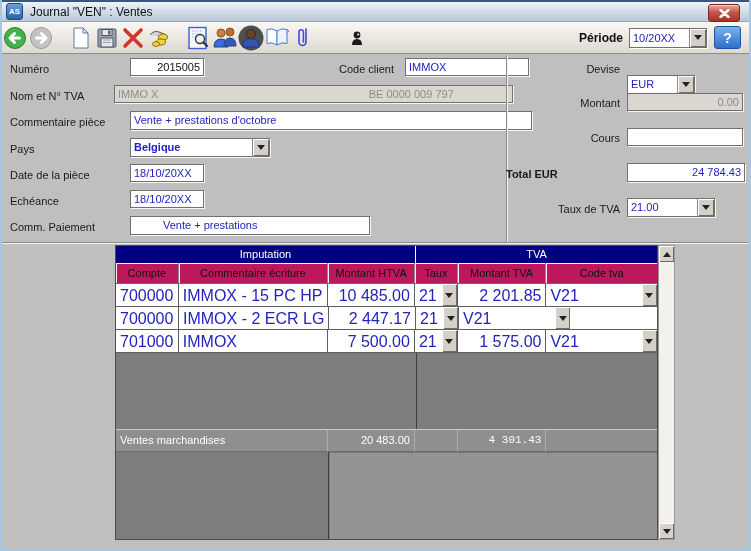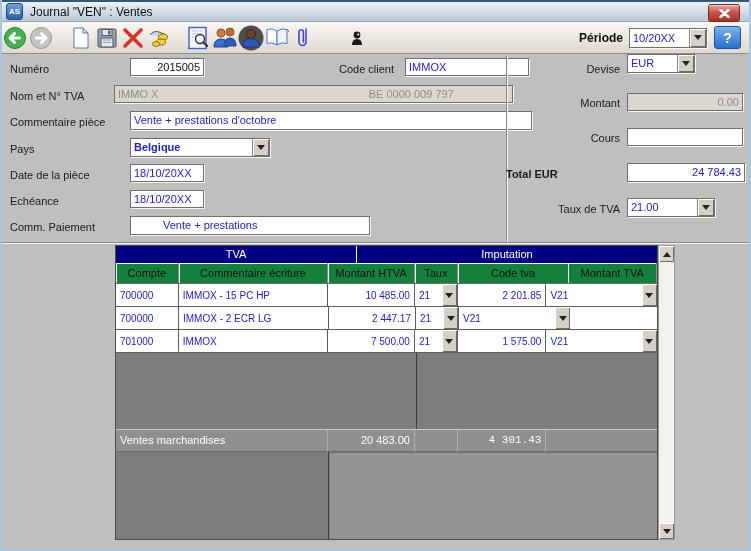--- a/index.html
+++ b/index.html
@@ -50,25 +50,25 @@
     border-right:4px solid transparent;border-top:5px solid #222;}
   .vsep{position:absolute;width:0;border-left:1px solid #8a8a8a;border-right:1px solid #f2f2f2;}
   .hsep{position:absolute;height:0;border-top:1px solid #8a8a8a;border-bottom:1px solid #f2f2f2;left:0;width:100%;}
   
   .grid-wrap{position:absolute;left:113px;top:245px;width:560px;height:295px;display:flex;}
   .grid{width:543px;display:flex;flex-direction:column;box-sizing:border-box;border:1px solid #4c4c4c;background:#7d7d7d;}
   .g-group-row{height:17px;display:flex;flex:0 0 auto;}
   .g-group{box-sizing:border-box;background:#000080;color:#fff;font-size:11px;line-height:17px;
     text-align:center;border-right:1px solid #fff;}
   .g-group:last-child{border-right:none;}
-  .g-head-row{height:20px;display:flex;flex:0 0 auto;background:#15803d;border-bottom:1px solid #6b6b6b;}
+  .g-head-row{height:20px;display:flex;flex:0 0 auto;background:#be185d;border-bottom:1px solid #6b6b6b;}
   .g-head{box-sizing:border-box;font-size:11px;line-height:20px;text-align:center;color:#111;
     border-right:1px solid #8a8a8a;box-shadow:inset 1px 1px 0 #f4f2ee;overflow:hidden;white-space:nowrap;}
   .g-row{height:22px;display:flex;flex:0 0 auto;background:#fff;border-bottom:1px solid #5e5e5e;}
-  .g-cell{box-sizing:border-box;font-size:10px;line-height:21px;color:#2323bd;padding:0 4px;
+  .g-cell{box-sizing:border-box;font-size:16px;line-height:21px;color:#2323bd;padding:0 4px;
     border-right:1px solid #5e5e5e;overflow:hidden;white-space:nowrap;display:flex;align-items:center;}
   .g-cell.num{justify-content:flex-end;}
   .g-cell.has-btn{padding:0;}
   .g-cell.has-btn .cv{flex:1;padding:0 4px;}
   .cell-btn{width:15px;flex:0 0 15px;height:100%;background:#d4d0c8;
     box-shadow:inset 1px 1px 0 #fff, inset -1px -1px 0 #6c6c6c;
     display:flex;align-items:center;justify-content:center;}
   .cell-btn::after{content:"";width:0;height:0;border-left:4px solid transparent;
     border-right:4px solid transparent;border-top:5px solid #222;}
   .g-fill{flex:1;position:relative;background:#7d7d7d;}
@@ -228,21 +228,21 @@
 
   <span class="lbl" style="left:8px;top:195px;">Echéance</span>
   <div class="field blue abs" style="left:128px;top:190px;width:74px;height:18px;">18/10/20XX</div>
 
   <span class="lbl" style="left:8px;top:221px;">Comm. Paiement</span>
   <div class="field blue abs" style="left:128px;top:216px;width:240px;height:19px;line-height:17px;padding-left:32px;">Vente + prestations</div>
 
   <div class="vsep" style="left:504px;top:55px;height:187px;"></div>
 
   <span class="lbl" style="left:504px;top:63px;width:114px;text-align:right;">Devise</span>
-  <div class="combo" style="left:625px;top:54px;width:68px;height:19px;">
+  <div class="combo" style="left:625px;top:75px;width:68px;height:19px;">
     <span class="combo-val" style="line-height:17px;">EUR</span>
     <span class="drop-btn"></span>
   </div>
 
   <span class="lbl" style="left:504px;top:97px;width:114px;text-align:right;">Montant</span>
   <div class="field disabled right abs" style="left:625px;top:93px;width:116px;height:18px;">0.00</div>
 
   <span class="lbl" style="left:504px;top:132px;width:114px;text-align:right;">Cours</span>
   <div class="field abs" style="left:625px;top:128px;width:116px;height:18px;"></div>
 
@@ -253,30 +253,30 @@
   <div class="combo" style="left:625px;top:198px;width:88px;height:19px;">
     <span class="combo-val" style="line-height:17px;">21.00</span>
     <span class="drop-btn"></span>
   </div>
 
   <div class="hsep" style="top:242px;"></div>
 
   <div class="grid-wrap">
     <div class="grid">
       <div class="g-group-row">
+        <div class="g-group" style="width:300px;">Imputation</div>
         <div class="g-group" style="flex:1;">TVA</div>
-        <div class="g-group" style="width:300px;">Imputation</div>
       </div>
       <div class="g-head-row">
         <div class="g-head" style="width:63px;">Compte</div>
         <div class="g-head" style="width:150px;">Commentaire écriture</div>
         <div class="g-head" style="width:87px;">Montant HTVA</div>
         <div class="g-head" style="width:43px;">Taux</div>
+        <div class="g-head" style="width:89px;">Montant TVA</div>
         <div class="g-head" style="width:111px;border-right:none;">Code tva</div>
-        <div class="g-head" style="width:89px;">Montant TVA</div>
       </div>
 
       <div class="g-row">
         <div class="g-cell" style="width:63px;">700000</div>
         <div class="g-cell" style="width:150px;">IMMOX - 15 PC HP</div>
         <div class="g-cell num" style="width:87px;">10 485.00</div>
         <div class="g-cell has-btn" style="width:43px;">
           <span class="cv">21</span>
           <span class="cell-btn"></span>
         </div>

